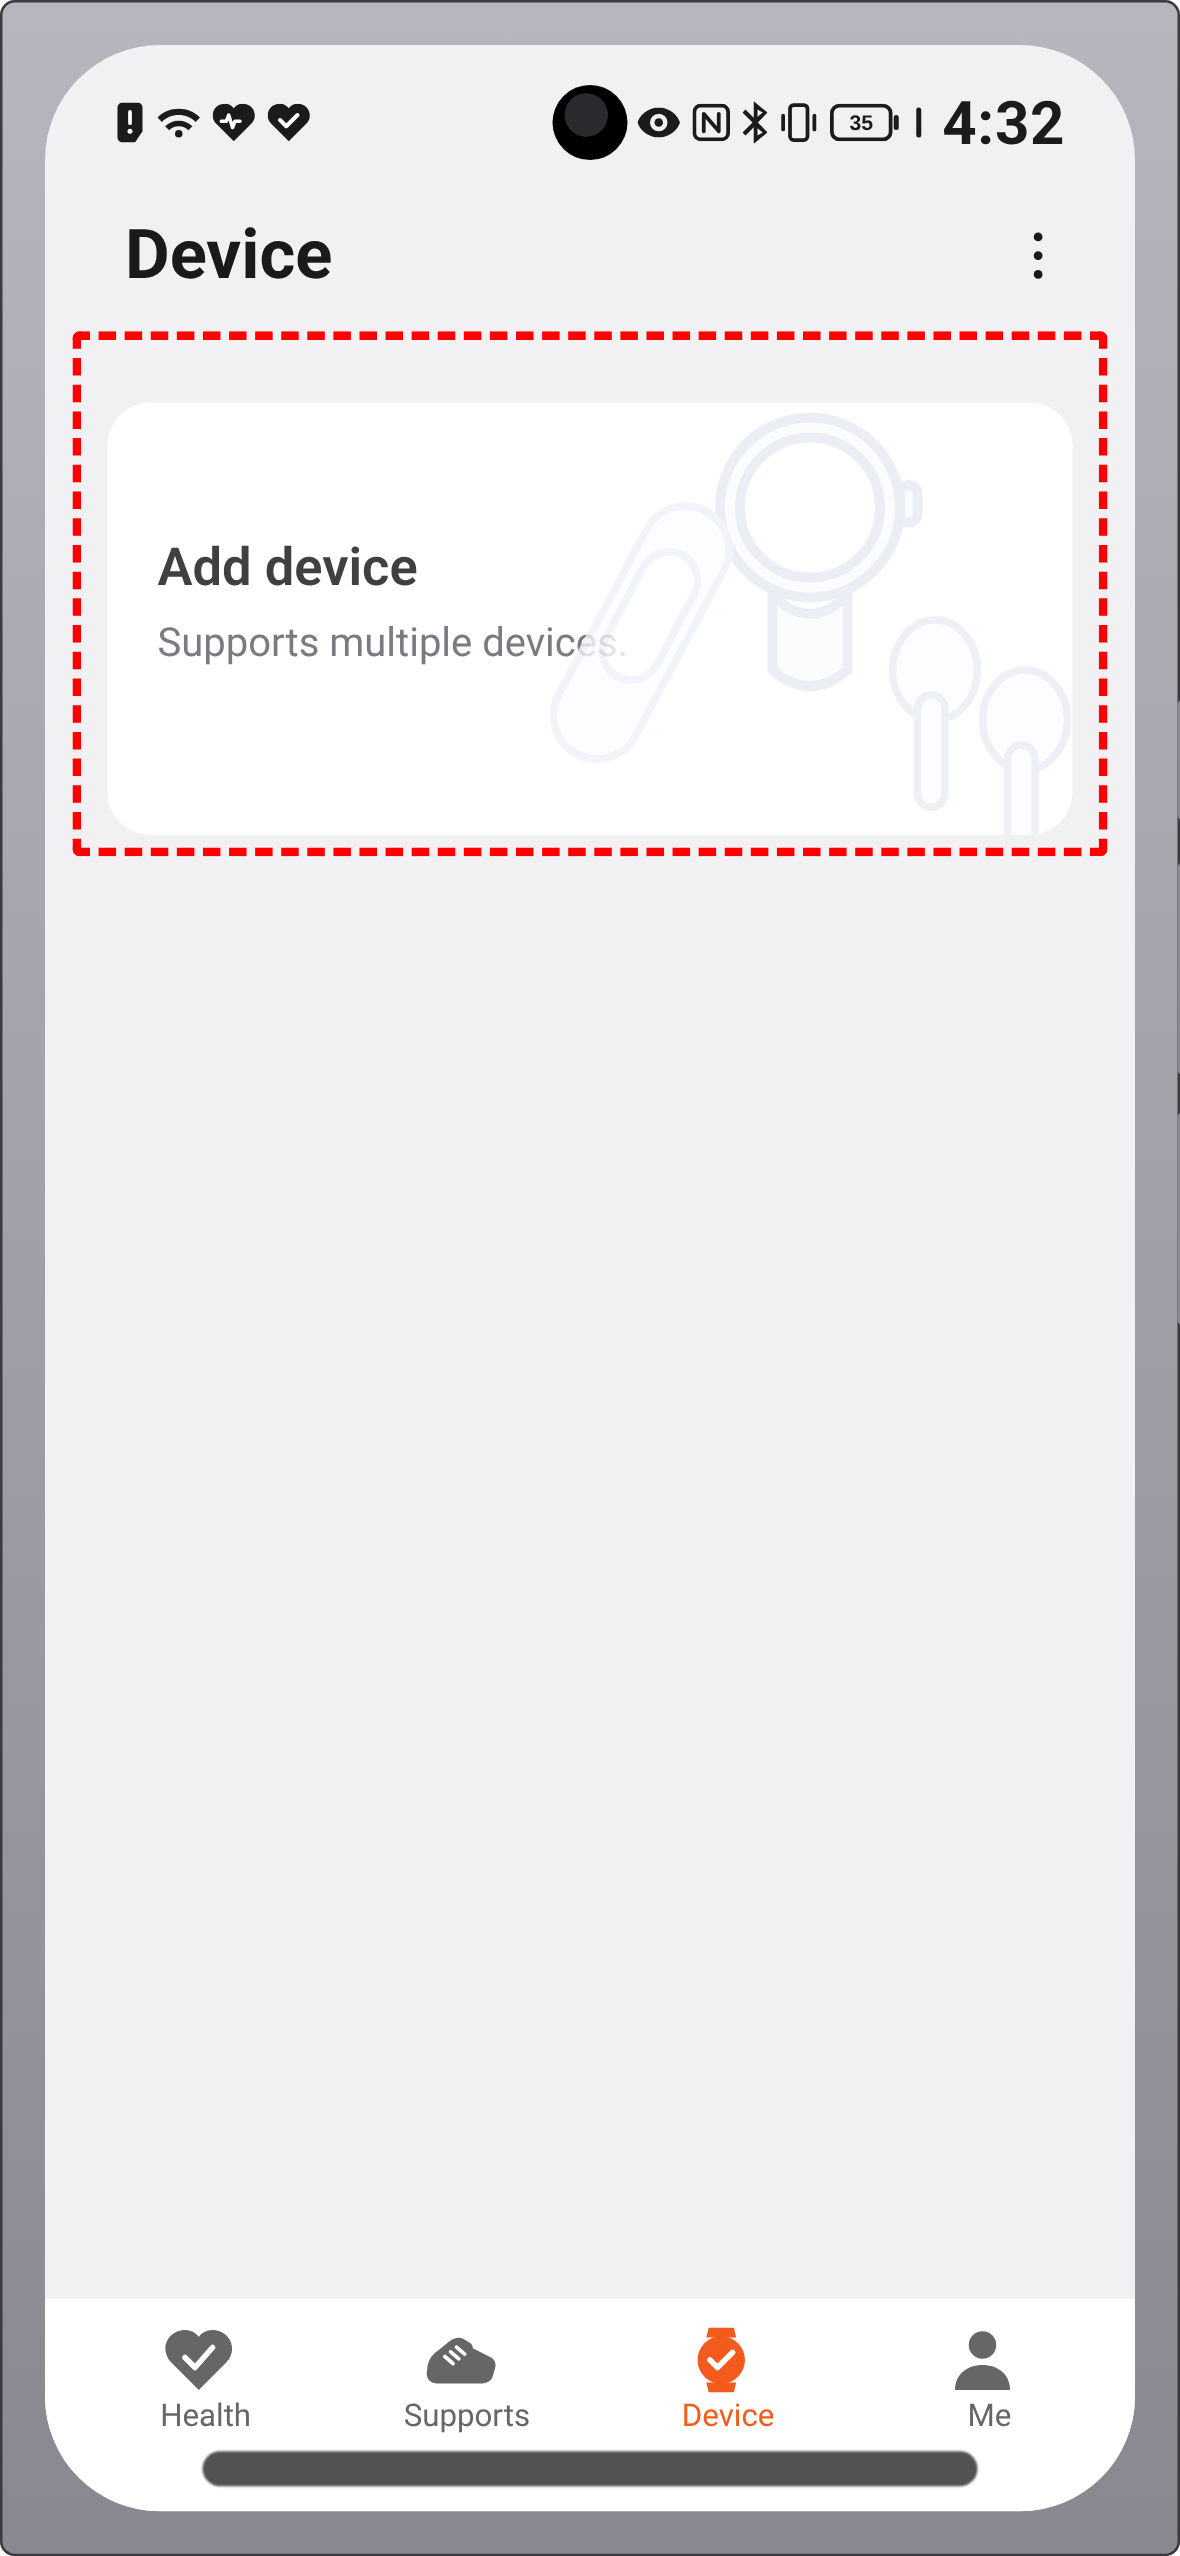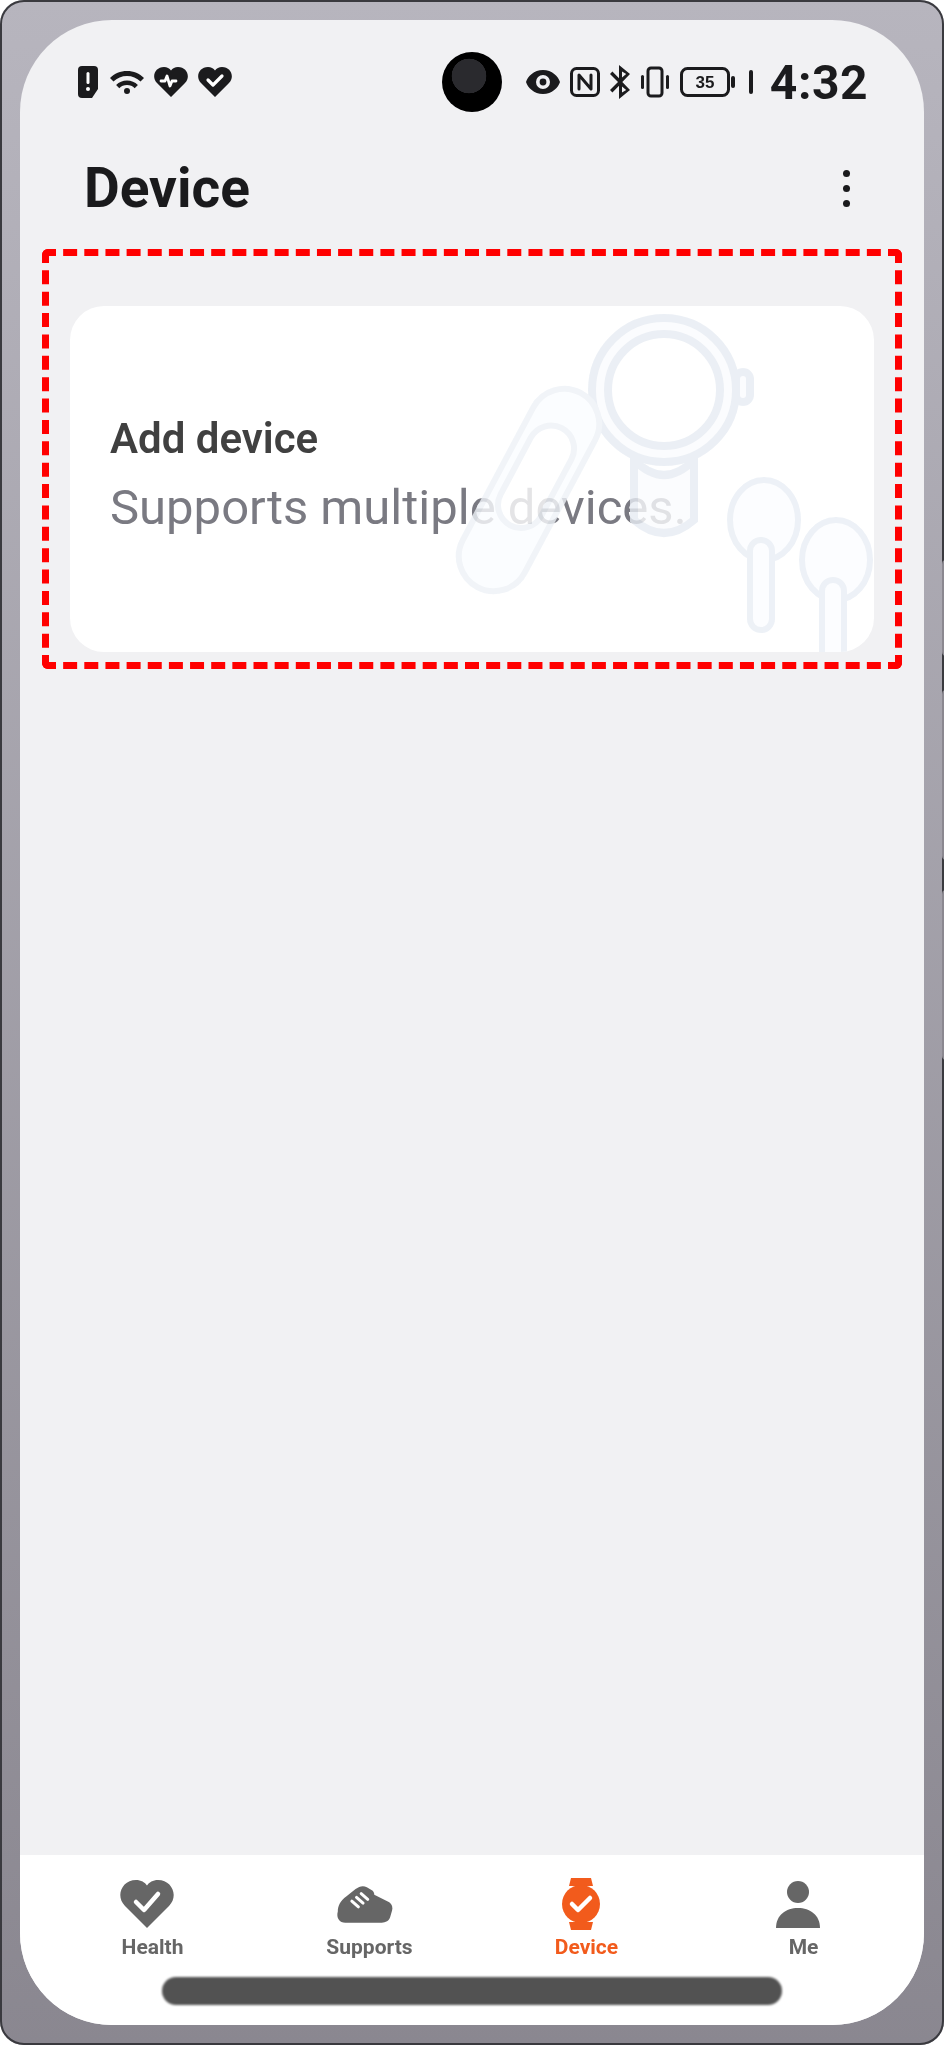--- a/index.html
+++ b/index.html
@@ -10,22 +10,22 @@
     display: flex;
     justify-content: center;
     align-items: center;
   }
 
   
   .phone {
     width: 944px;
     height: 2045px;
     background: linear-gradient(180deg,#b7b5be,#8a8790);
-    border-radius: 24px;
-    padding: 20px;
+    border-radius: 12px;
+    padding: 36px;
     position: relative;
     box-shadow: inset 0 0 0 2px #3a3a3f;
   }
   .phone-side-btn {
     position: absolute;
     right: -8px;
     width: 10px;
     background: #8b8890;
     border-radius: 4px;
   }
@@ -113,21 +113,21 @@
     position: relative;
     overflow: hidden;
   }
   .add-card-title {
     font-size: 42px;
     font-weight: 600;
     color: #404040;
     margin-bottom: 16px;
   }
   .add-card-sub {
-    font-size: 49px;
+    font-size: 32px;
     color: #7a7a82;
   }
   .devices-art {
     position:absolute; right: 0; top: -6px; bottom: -20px; width: 430px;
     opacity: 0.8;
   }
 
   
   .bottom-nav {
     height: 170px;
@@ -136,21 +136,21 @@
     align-items: flex-start;
     justify-content: space-around;
     padding: 24px 18px 0 18px;
   }
   .nav-item {
     flex:1;
     display:flex; flex-direction:column; align-items:center; gap: 6px;
     color: #666;
   }
   .nav-item.active { color: #f25b1c; }
-  .nav-label { font-size: 21px; font-weight: 700; margin-left: 12px; }
+  .nav-label { font-size: 25px; font-weight: 400; margin-left: 12px; }
   .nav-item.active .nav-label { color:#f25b1c; }
   .nav-icon { width: 58px; height: 50px; display:flex;align-items:center;justify-content:center; }
 
   .home-indicator {
     position:absolute;
     bottom: 20px; left:50%; transform:translateX(-50%);
     width: 620px; height: 28px;
     background: rgba(0,0,0,0.68);
     border-radius: 20px;
     filter: blur(1px);

